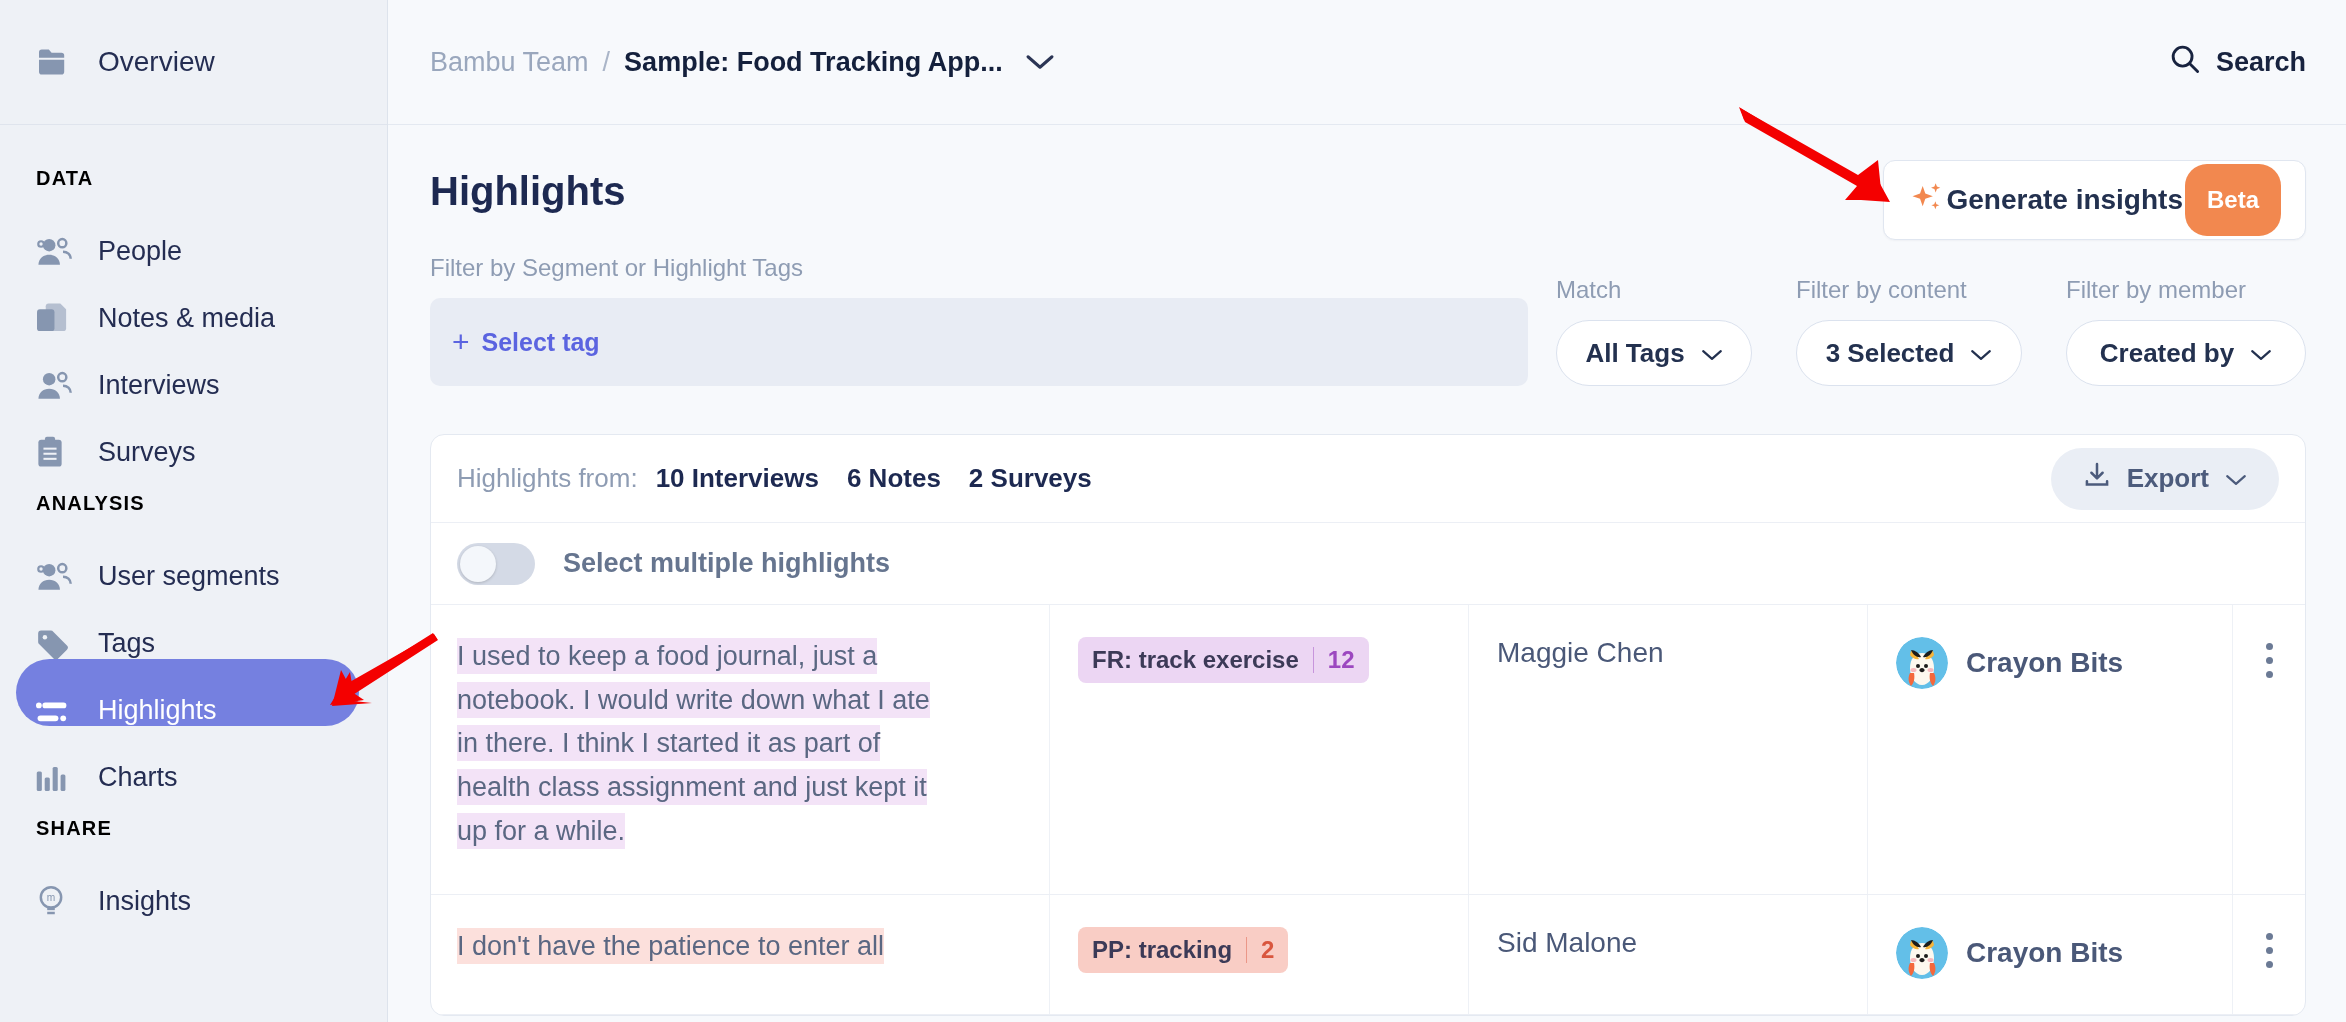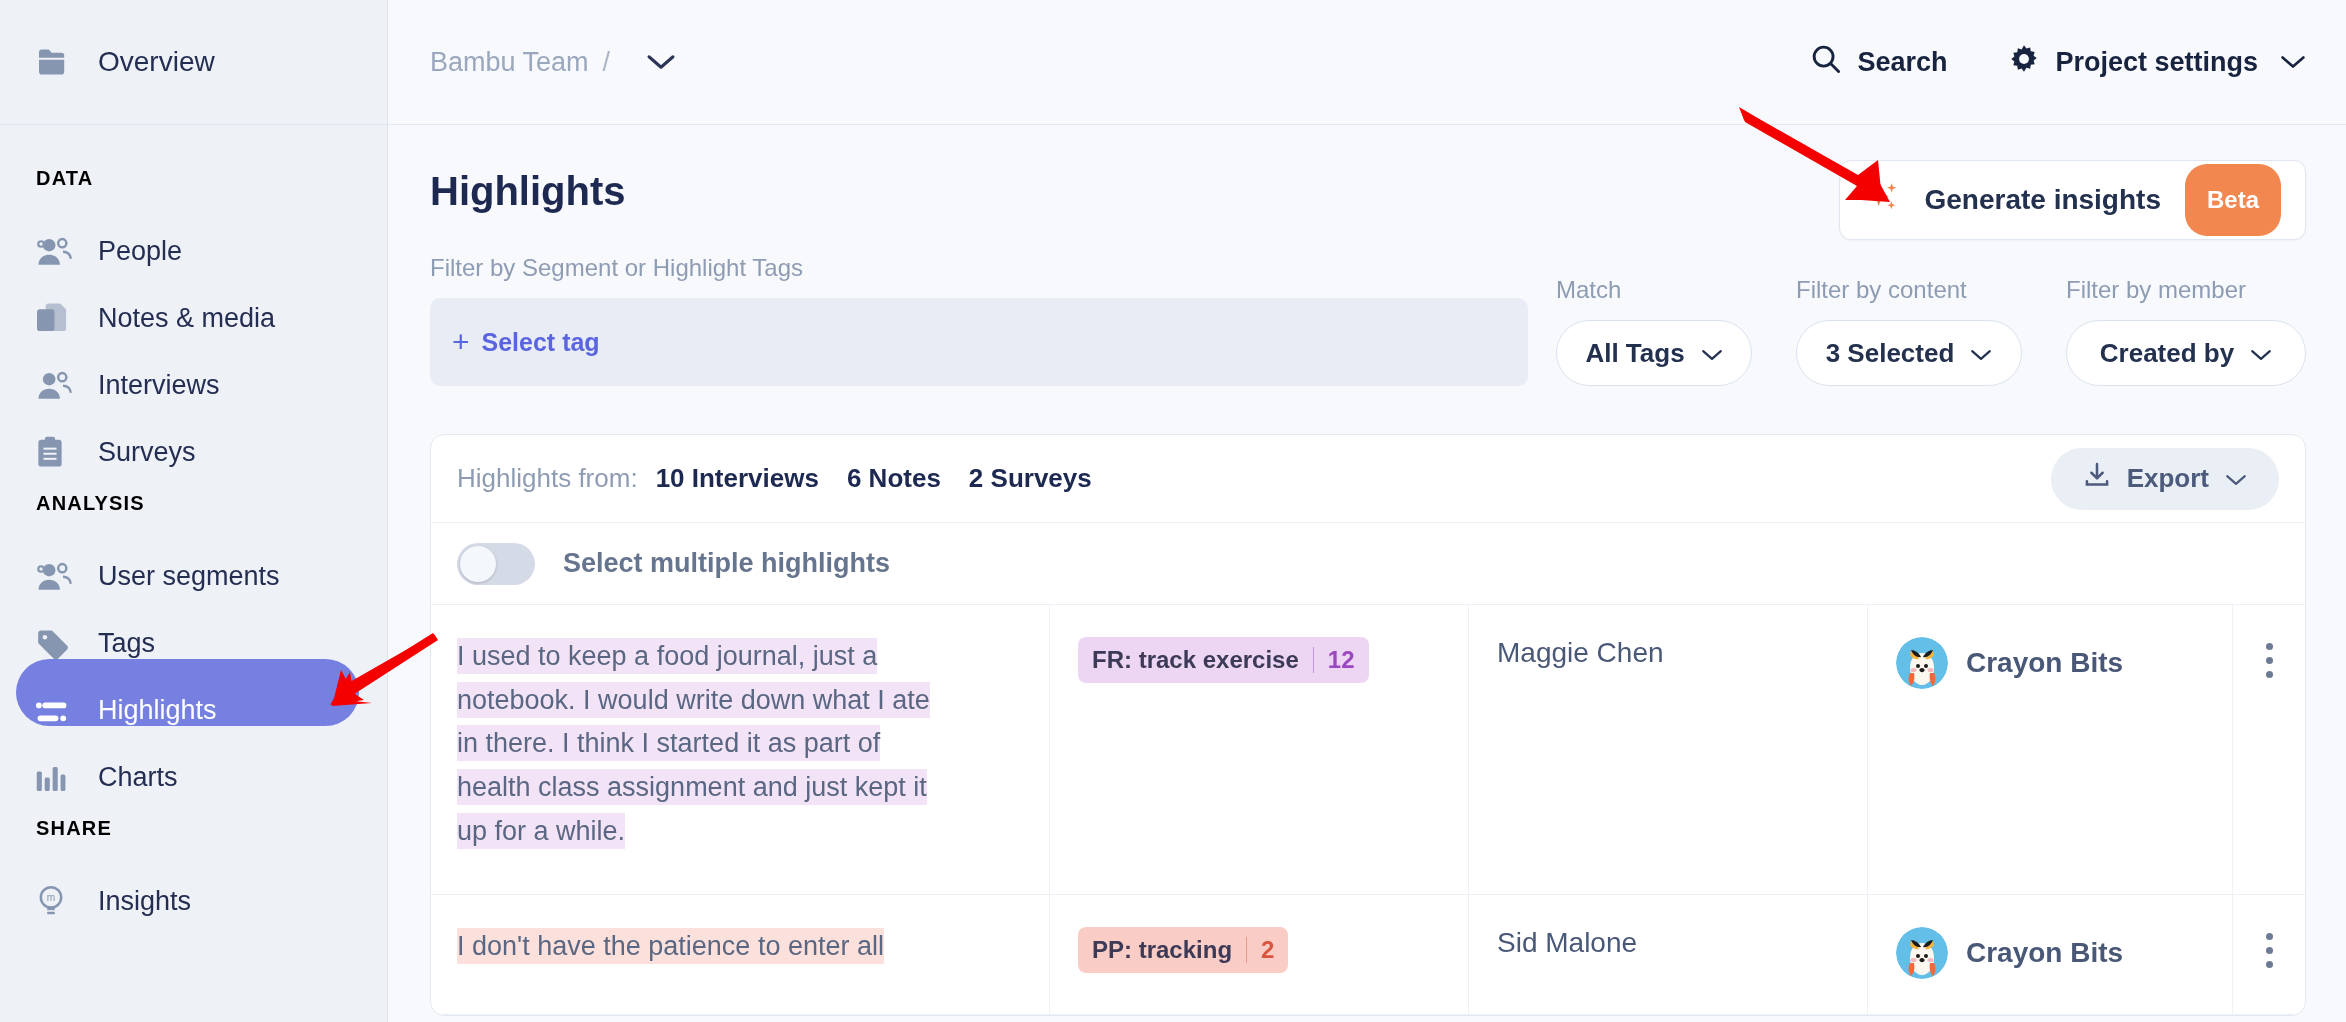--- a/index.html
+++ b/index.html
@@ -155,21 +155,21 @@
   .avatar { width: 52px; height: 52px; border-radius: 50%; overflow: hidden; flex: 0 0 52px; }
   .oname { font-size: 28px; color: #4a5878; font-weight: 700; }
 
   .kebab { display: flex; flex-direction: column; gap: 7px; align-items: center; cursor: pointer; padding-top: 6px;}
   .kebab i { width: 7px; height: 7px; border-radius: 50%; background: #6b7a95; display:block; }
 
   
   .gen-wrap { position: absolute; top: 160px; right: 40px; z-index: 5; }
   .gen-btn {
     height: 80px; background: #ffffff; border: 1px solid #e0e6f0;
-    border-radius: 12px; display: flex; align-items: center; gap: 24px;
+    border-radius: 12px; display: flex; align-items: center; gap: 2px;
     padding: 0 24px 0 26px; cursor: pointer;
     box-shadow: 0 1px 2px rgba(20,30,60,.04);
   }
   .gen-label { font-size: 28px; color: #23314f; font-weight: 600; }
   .beta {
     background: #f2884f; color: #ffffff; border-radius: 22px;
     font-size: 24px; font-weight: 700; padding: 24px 22px; line-height: 1;
   }
 
   
@@ -307,49 +307,36 @@
       </div>
 
     </div>
   </aside>
 
   <section class="main">
 
     <div class="topbar">
       <span class="crumb-team">Bambu Team</span>
       <span class="crumb-sep">/</span>
+      <span class="crumb-proj">Sample: Food Tracking App...</span>
       <span class="crumb-caret">
         <svg width="30" height="18" viewBox="0 0 20 12">
             <path d="M2 2.5 10 9.5 18 2.5" fill="none" stroke="#2b3555" stroke-width="2" stroke-linecap="round" stroke-linejoin="round"></path>
           </svg>
       </span>
 
       <div class="topbar-right">
         <div class="tb-btn">
           <span>
             <svg width="30" height="30" viewBox="0 0 20 20">
                 <circle cx="8.4" cy="8.4" r="6.3" fill="none" stroke="#18233f" stroke-width="1.9"></circle>
                 <path d="M13.2 13.2 18.4 18.4" stroke="#18233f" stroke-width="1.9" stroke-linecap="round"></path>
               </svg>
           </span>
           <span>Search</span>
-        </div>
-        <div class="tb-btn">
-          <span>
-            <svg width="30" height="30" viewBox="0 0 20 20">
-                <path fill="#18233f" d="M10 0.9l1.6 2.1 2.5-.7.4 2.6 2.6.4-.7 2.5 2.1 1.6-2.1 1.6.7 2.5-2.6.4-.4 2.6-2.5-.7L10 18.5l-1.6-2.1-2.5.7-.4-2.6-2.6-.4.7-2.5L1.5 10l2.1-1.6-.7-2.5 2.6-.4.4-2.6 2.5.7z"></path>
-                <circle cx="10" cy="10" r="3.3" fill="#f7f9fc"></circle>
-              </svg>
-          </span>
-          <span>Project settings</span>
-          <span class="cap">
-            <svg width="26" height="16" viewBox="0 0 20 12">
-                <path d="M2 2.5 10 9.5 18 2.5" fill="none" stroke="#18233f" stroke-width="2" stroke-linecap="round" stroke-linejoin="round"></path>
-              </svg>
-          </span>
         </div>
       </div>
     </div>
 
     <div class="gen-wrap">
       <div class="gen-btn">
         <span>
           <svg width="34" height="34" viewBox="0 0 22 22">
               <path fill="#f2884f" d="M8.2 3.2 9.9 8.1 14.8 9.8 9.9 11.5 8.2 16.4 6.5 11.5 1.6 9.8 6.5 8.1z"></path>
               <path fill="#f2884f" d="M16.6 1.4 17.4 3.6 19.6 4.4 17.4 5.2 16.6 7.4 15.8 5.2 13.6 4.4 15.8 3.6z"></path>

